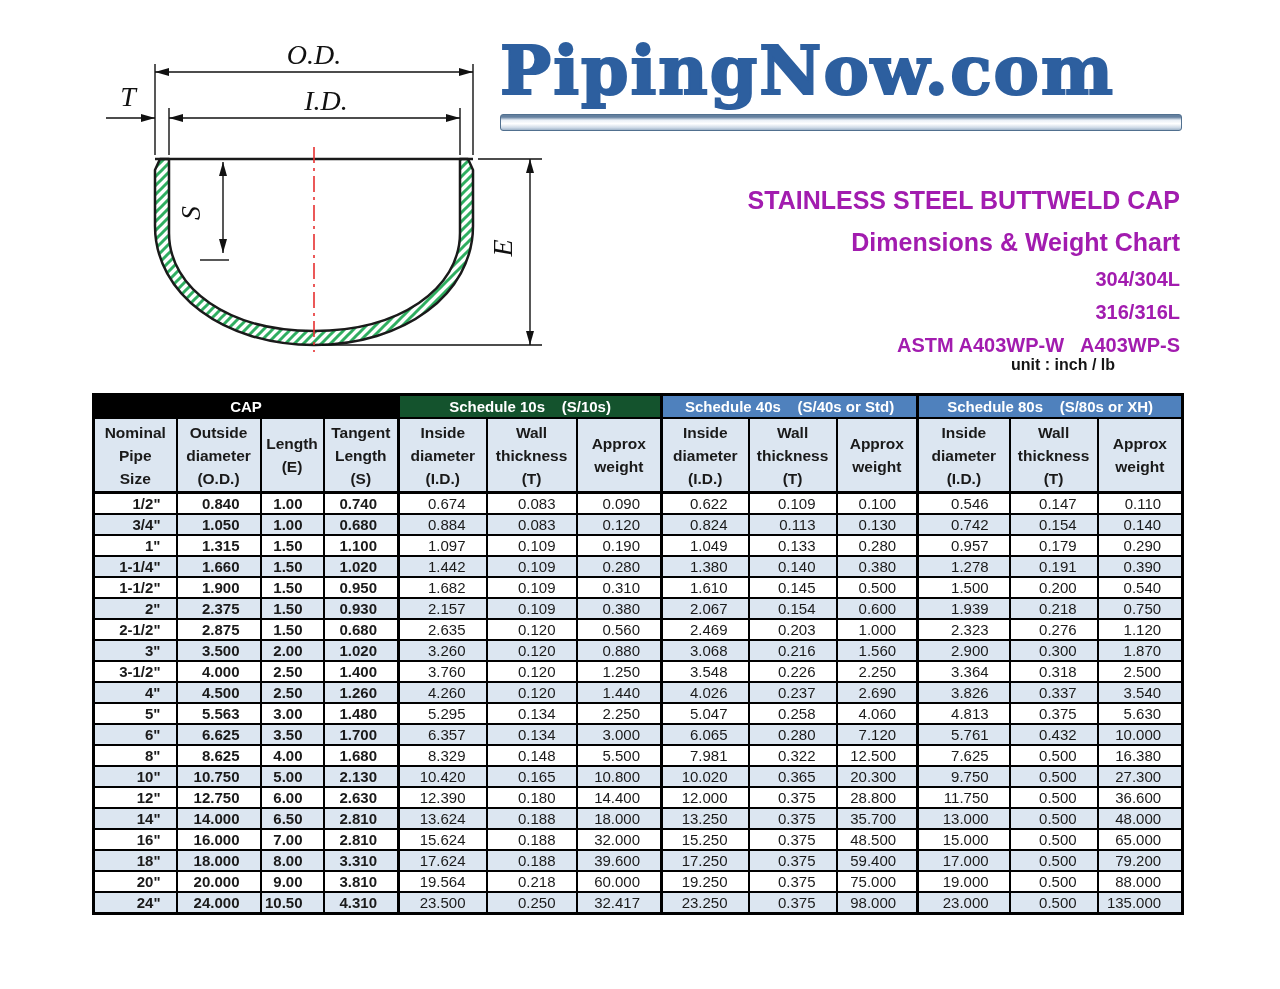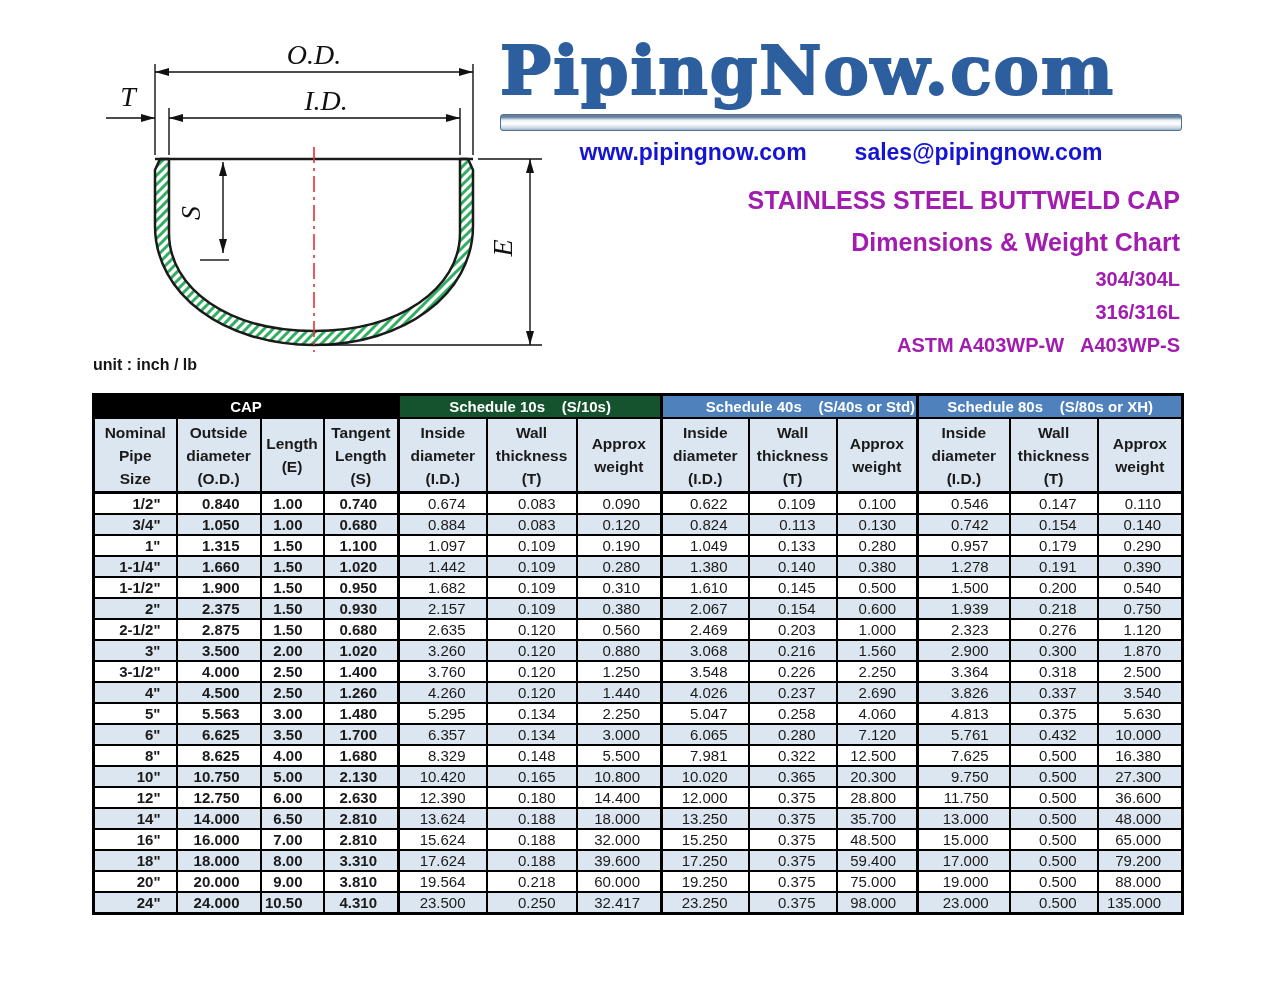--- a/index.html
+++ b/index.html
@@ -17,21 +17,21 @@
         background:linear-gradient(180deg,#64809f 0%,#64809f 14%,#e9eff6 34%,#ffffff 58%,#cfdae7 84%,#9fb3c8 100%);}
   .brandlinks{margin-top:8px;display:flex;justify-content:center;gap:48px;
         font-size:23px;font-weight:bold;color:#1414d2;}
 
   
   .titleblock{position:absolute;left:490px;top:186px;width:690px;text-align:right;color:#a21caf;}
   .tb-main{font-size:25px;font-weight:bold;margin-bottom:13px;}
   .tb-sub{font-size:25px;font-weight:bold;margin-bottom:11px;}
   .tb-grade{font-size:20px;font-weight:bold;margin-bottom:10px;}
   .tb-astm{font-size:20px;font-weight:bold;white-space:pre;}
-  .unitnote{position:absolute;left:93px;top:356px;width:1022px;
+  .unitnote{position:absolute;left:93px;top:356px;width:1022px;text-align:right;
         font-size:16px;font-weight:bold;color:#151515;}
 
   
   .tblwrap{position:absolute;left:92px;top:393px;}
   table{border-collapse:collapse;table-layout:fixed;width:1089px;border:3px solid #000;}
   td{border:2px solid #000;overflow:hidden;}
   td.band{height:19px;text-align:center;color:#fff;font-size:15px;font-weight:bold;white-space:pre;}
   td.colhead{height:70px;background:#dce6f1;text-align:center;font-size:15.5px;font-weight:bold;
         color:#1a1a1a;vertical-align:middle;border-bottom:3px solid #000;}
   td.colhead div{line-height:23px;}
@@ -97,24 +97,20 @@
     </g>
     <polygon points="442,131 438,145 446,145" fill="#111"></polygon>
     <polygon points="442,317 438,303 446,303" fill="#111"></polygon>
     <text class="dimtext" x="424" y="220" text-anchor="middle" transform="rotate(-90 424 220)">E</text>
   </svg>
 </div>
 
 <div class="brand">
   <div class="logo">PipingNow.com</div>
   <div class="brandbar"></div>
-  <div class="brandlinks">
-    <span>www.pipingnow.com</span>
-    <span>sales@pipingnow.com</span>
-  </div>
 </div>
 
 <div class="titleblock">
   <div class="tb-main">STAINLESS STEEL BUTTWELD CAP</div>
   <div class="tb-sub">Dimensions &amp; Weight Chart</div>
   <div class="tb-grade">304/304L</div>
   <div class="tb-grade">316/316L</div>
   <div class="tb-astm">ASTM A403WP-W   A403WP-S</div>
 </div>
 <div class="unitnote">unit : inch / lb</div>
@@ -133,21 +129,21 @@
         <col style="width:88px">
         <col style="width:81px">
       <col style="width:92px">
         <col style="width:88px">
         <col style="width:85px">
     </colgroup>
     <thead>
       <tr id="group-row">
           <td colspan="4" class="band" style="background: rgb(0, 0, 0);">CAP</td>
           <td colspan="3" class="band grp" style="background: #14532d;">Schedule 10s    (S/10s)</td>
-          <td colspan="3" class="band grp" style="background: rgb(79, 129, 189); text-align: right;">Schedule 40s    (S/40s or Std)</td>
+          <td colspan="3" class="band grp" style="background: rgb(79, 129, 189);">Schedule 40s    (S/40s or Std)</td>
           <td colspan="3" class="band grp" style="background: rgb(79, 129, 189);">Schedule 80s    (S/80s or XH)</td>
         </tr>
       <tr id="header-row">
           <td class="colhead">
             <div>Nominal</div>
             <div>Pipe</div>
             <div>Size</div>
           </td>
           <td class="colhead">
             <div>Outside</div>

